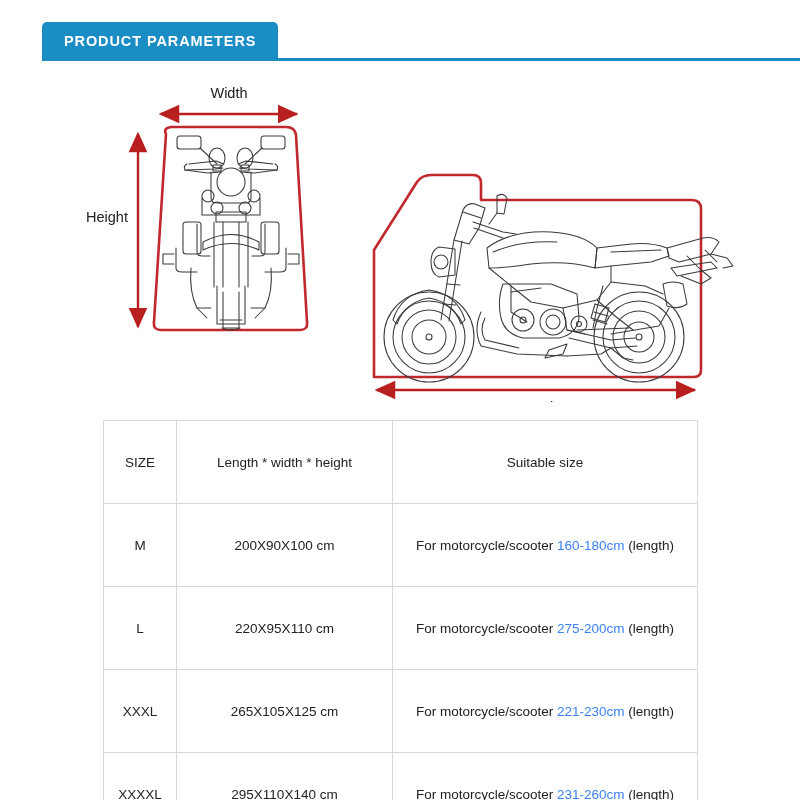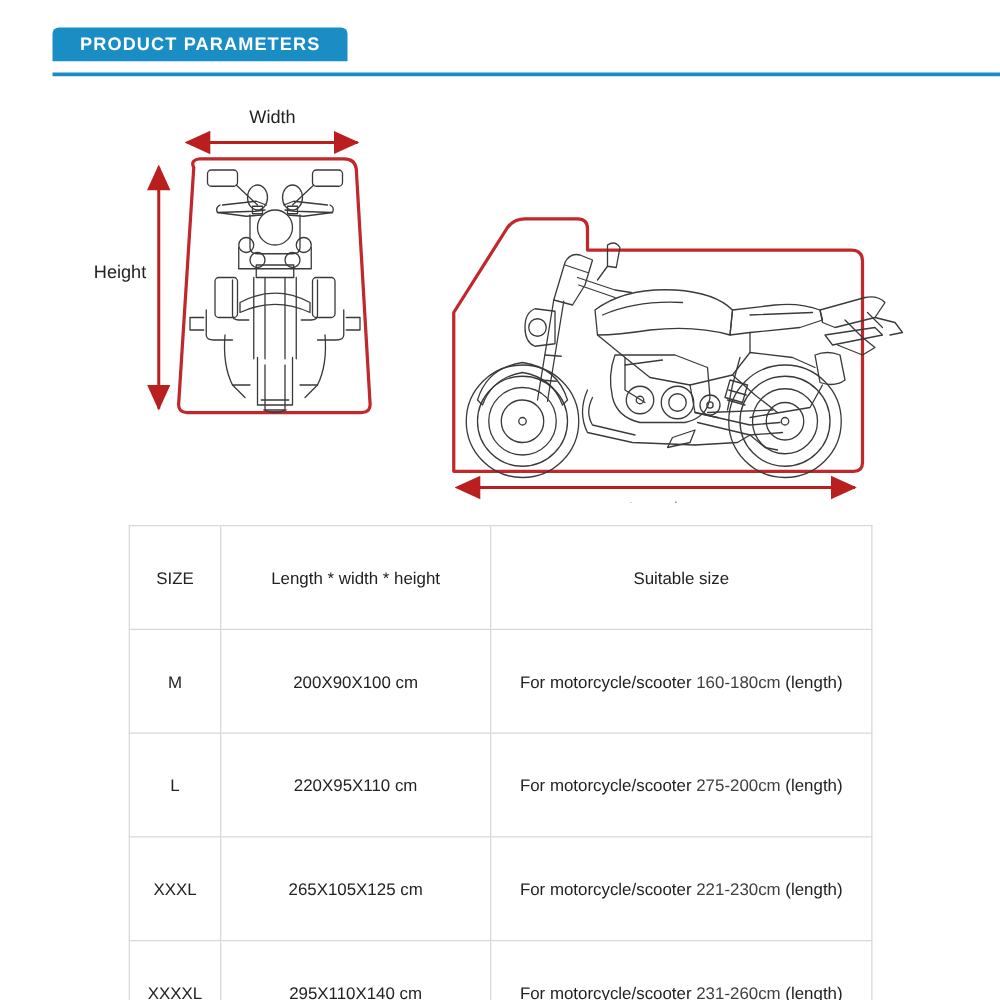--- a/index.html
+++ b/index.html
@@ -26,21 +26,21 @@
     left: 42px;
     right: 0;
     top: 58px;
     height: 3px;
     background: #1b8dc5;
   }
   .tab {
     position: absolute;
     left: 42px;
     top: 22px;
-    height: 27px;
+    height: 38px;
     padding: 0 22px;
     display: flex;
     align-items: center;
     justify-content: center;
     background: #1b8dc5;
     border-radius: 5px 5px 0 0;
     box-sizing: border-box;
   }
   .tab-label {
     color: #ffffff;
@@ -48,20 +48,21 @@
     font-weight: bold;
     letter-spacing: 0.9px;
     white-space: nowrap;
   }
 
   
   .diagrams {
     position: relative;
     width: 704px;
     height: 330px;
+    margin-left: 11px;
   }
   .diagrams svg {
     display: block;
   }
   .dim-label {
     font-family: "Liberation Sans", sans-serif;
     font-size: 14.5px;
     fill: #222222;
   }
 
@@ -86,21 +87,21 @@
     color: #222222;
     padding: 16px 4px;
   }
   table.size-table col.c-size    { width: 73px; }
   table.size-table col.c-dims    { width: 216px; }
   table.size-table col.c-suit    { width: 305px; }
   .row-head td {
     font-size: 13.5px;
   }
   .hl {
-    color: #404040;
+    color: #3b82f6;
   }
 </style>
 </head>
 <body>
 
 <div class="header">
   <div class="tab-underline"></div>
   <div class="tab">
     <span class="tab-label">PRODUCT PARAMETERS</span>
   </div>

